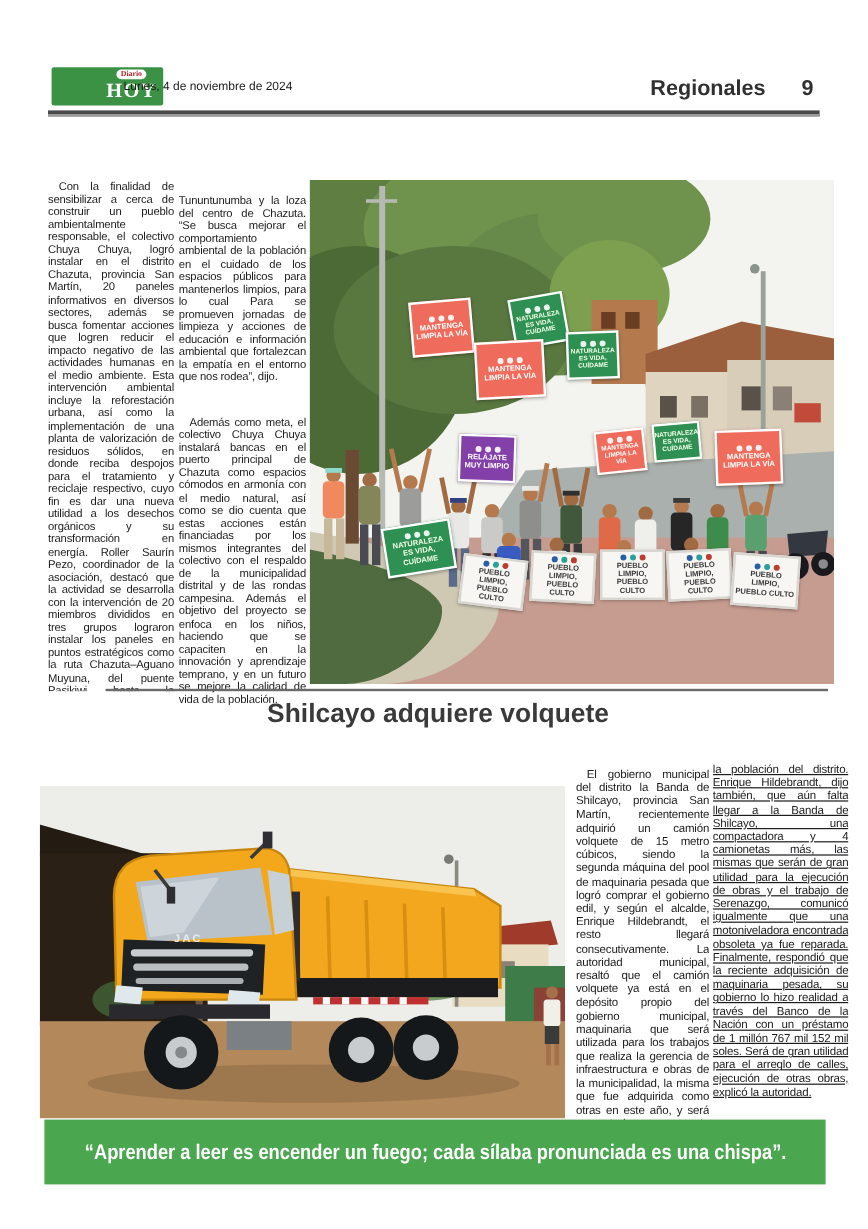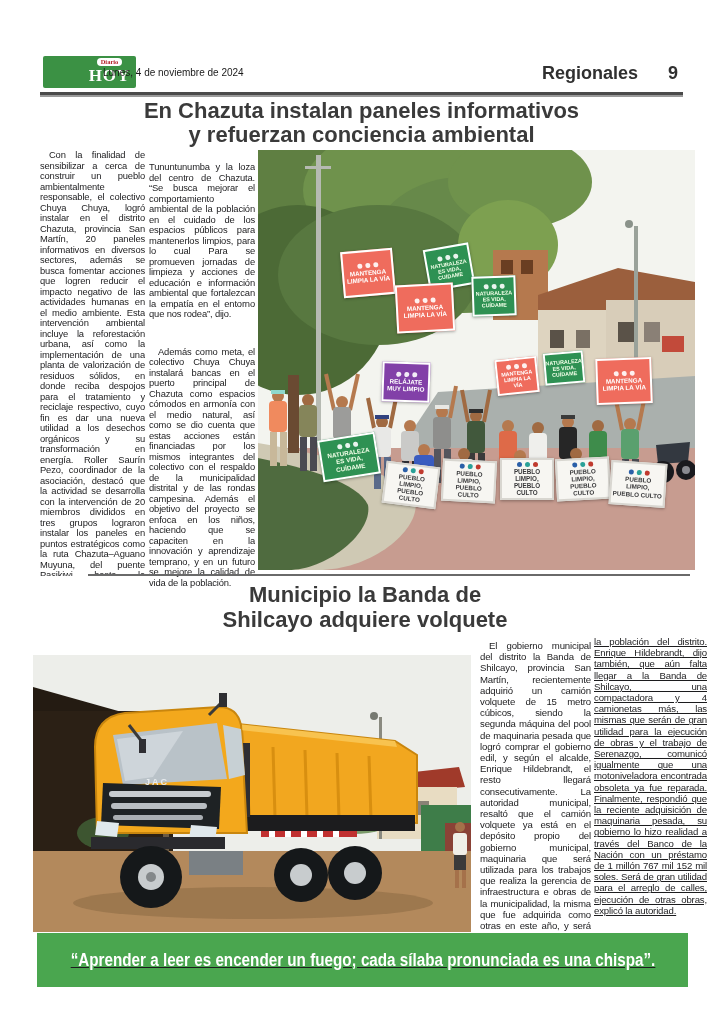--- a/index.html
+++ b/index.html
@@ -55,42 +55,38 @@
   .sign-white{background:#f7f6f2;color:#3a3a3c;border-color:#d8d6d0;}
   .sign-logos{display:flex;gap:3px;margin-bottom:1px;}
   .sign-logos i{display:block;width:5px;height:5px;border-radius:50%;}
   .on-color .sign-logos i{background:rgba(255,255,255,.9);}
   .on-white .lg1{background:#2a5fa8;}
   .on-white .lg2{background:#2aa198;}
   .on-white .lg3{background:#c03a2e;}
 
   
   .banner{left:37px;top:933px;width:651px;height:54px;background:#4aa64f;
-          display:flex;align-items:center;justify-content:center;text-decoration:underline;}
+          display:flex;align-items:center;justify-content:center;}
   .banner-text{color:#ffffff;font-weight:bold;font-size:17.5px;white-space:nowrap;
                transform:scaleX(.87);transform-origin:center;}
 </style>
 </head>
 <body>
 
 <div class="page">
 
   <div class="abs logo">
     <span class="logo-top">Diario</span>
     <span class="logo-main">HOY</span>
   </div>
   <div class="abs date">Lunes, 4 de noviembre de 2024</div>
   <div class="abs section">Regionales</div>
   <div class="abs pagenum">9</div>
   <div class="abs rule-top"></div>
 
-  <div class="abs headline1">
-    <div>En Chazuta instalan paneles informativos</div>
-    <div>y refuerzan conciencia ambiental</div>
-  </div>
 
   <div class="abs body-col a1c1">
     <p class="indent">Con la finalidad de sensibilizar a cerca de construir un pueblo ambientalmente responsable, el colectivo Chuya Chuya, logró instalar en el distrito Chazuta, provincia San Martín, 20 paneles informativos en diversos sectores, además se busca fomentar acciones que logren reducir el impacto negativo de las actividades humanas en el medio ambiente. Esta intervención ambiental incluye la reforestación urbana, así como la implementación de una planta de valorización de residuos sólidos, en donde reciba despojos para el tratamiento y reciclaje respectivo, cuyo fin es dar una nueva utilidad a los desechos orgánicos y su transformación en energía. Roller Saurín Pezo, coordinador de la asociación, destacó que la actividad se desarrolla con la intervención de 20 miembros divididos en tres grupos lograron instalar los paneles en puntos estratégicos como la ruta Chazuta–Aguano Muyuna, del puente Pasikiwi hasta la quebrada</p>
   </div>
   <div class="abs body-col a1c2">
     <p>Tununtunumba y la loza del centro de Chazuta. “Se busca mejorar el comportamiento ambiental de la población en el cuidado de los espacios públicos para mantenerlos limpios, para lo cual Para se promueven jornadas de limpieza y acciones de educación e información ambiental que fortalezcan la empatía en el entorno que nos rodea”, dijo.</p>
     <p class="indent">Además como meta, el colectivo Chuya Chuya instalará bancas en el puerto principal de Chazuta como espacios cómodos en armonía con el medio natural, así como se dio cuenta que estas acciones están financiadas por los mismos integrantes del colectivo con el respaldo de la municipalidad distrital y de las rondas campesina. Además el objetivo del proyecto se enfoca en los niños, haciendo que se capaciten en la innovación y aprendizaje temprano, y en un futuro se mejore la calidad de vida de la población.</p>
   </div>
 
   <div class="abs photo1">
@@ -350,21 +346,20 @@
           <i class="lg1"></i>
           <i class="lg2"></i>
           <i class="lg3"></i>
         </span>
       <span class="sign-text">PUEBLO LIMPIO, PUEBLO CULTO</span>
     </div>
   </div>
 
   <div class="abs rule-mid"></div>
   <div class="abs headline2">
-    <div>Municipio la Banda de</div>
     <div>Shilcayo adquiere volquete</div>
   </div>
 
   <div class="abs photo2">
     <svg viewBox="0 0 438 277" width="438" height="277">
       <rect width="438" height="277" fill="#edeeea"></rect>
       <g>
         <ellipse cx="320" cy="165" rx="40" ry="14" fill="#7a9a6a"></ellipse>
         <polygon points="336,122 426,112 432,132 340,140" fill="#a03a2a"></polygon>
         <rect x="344" y="132" width="80" height="52" fill="#e8dcc2"></rect>

